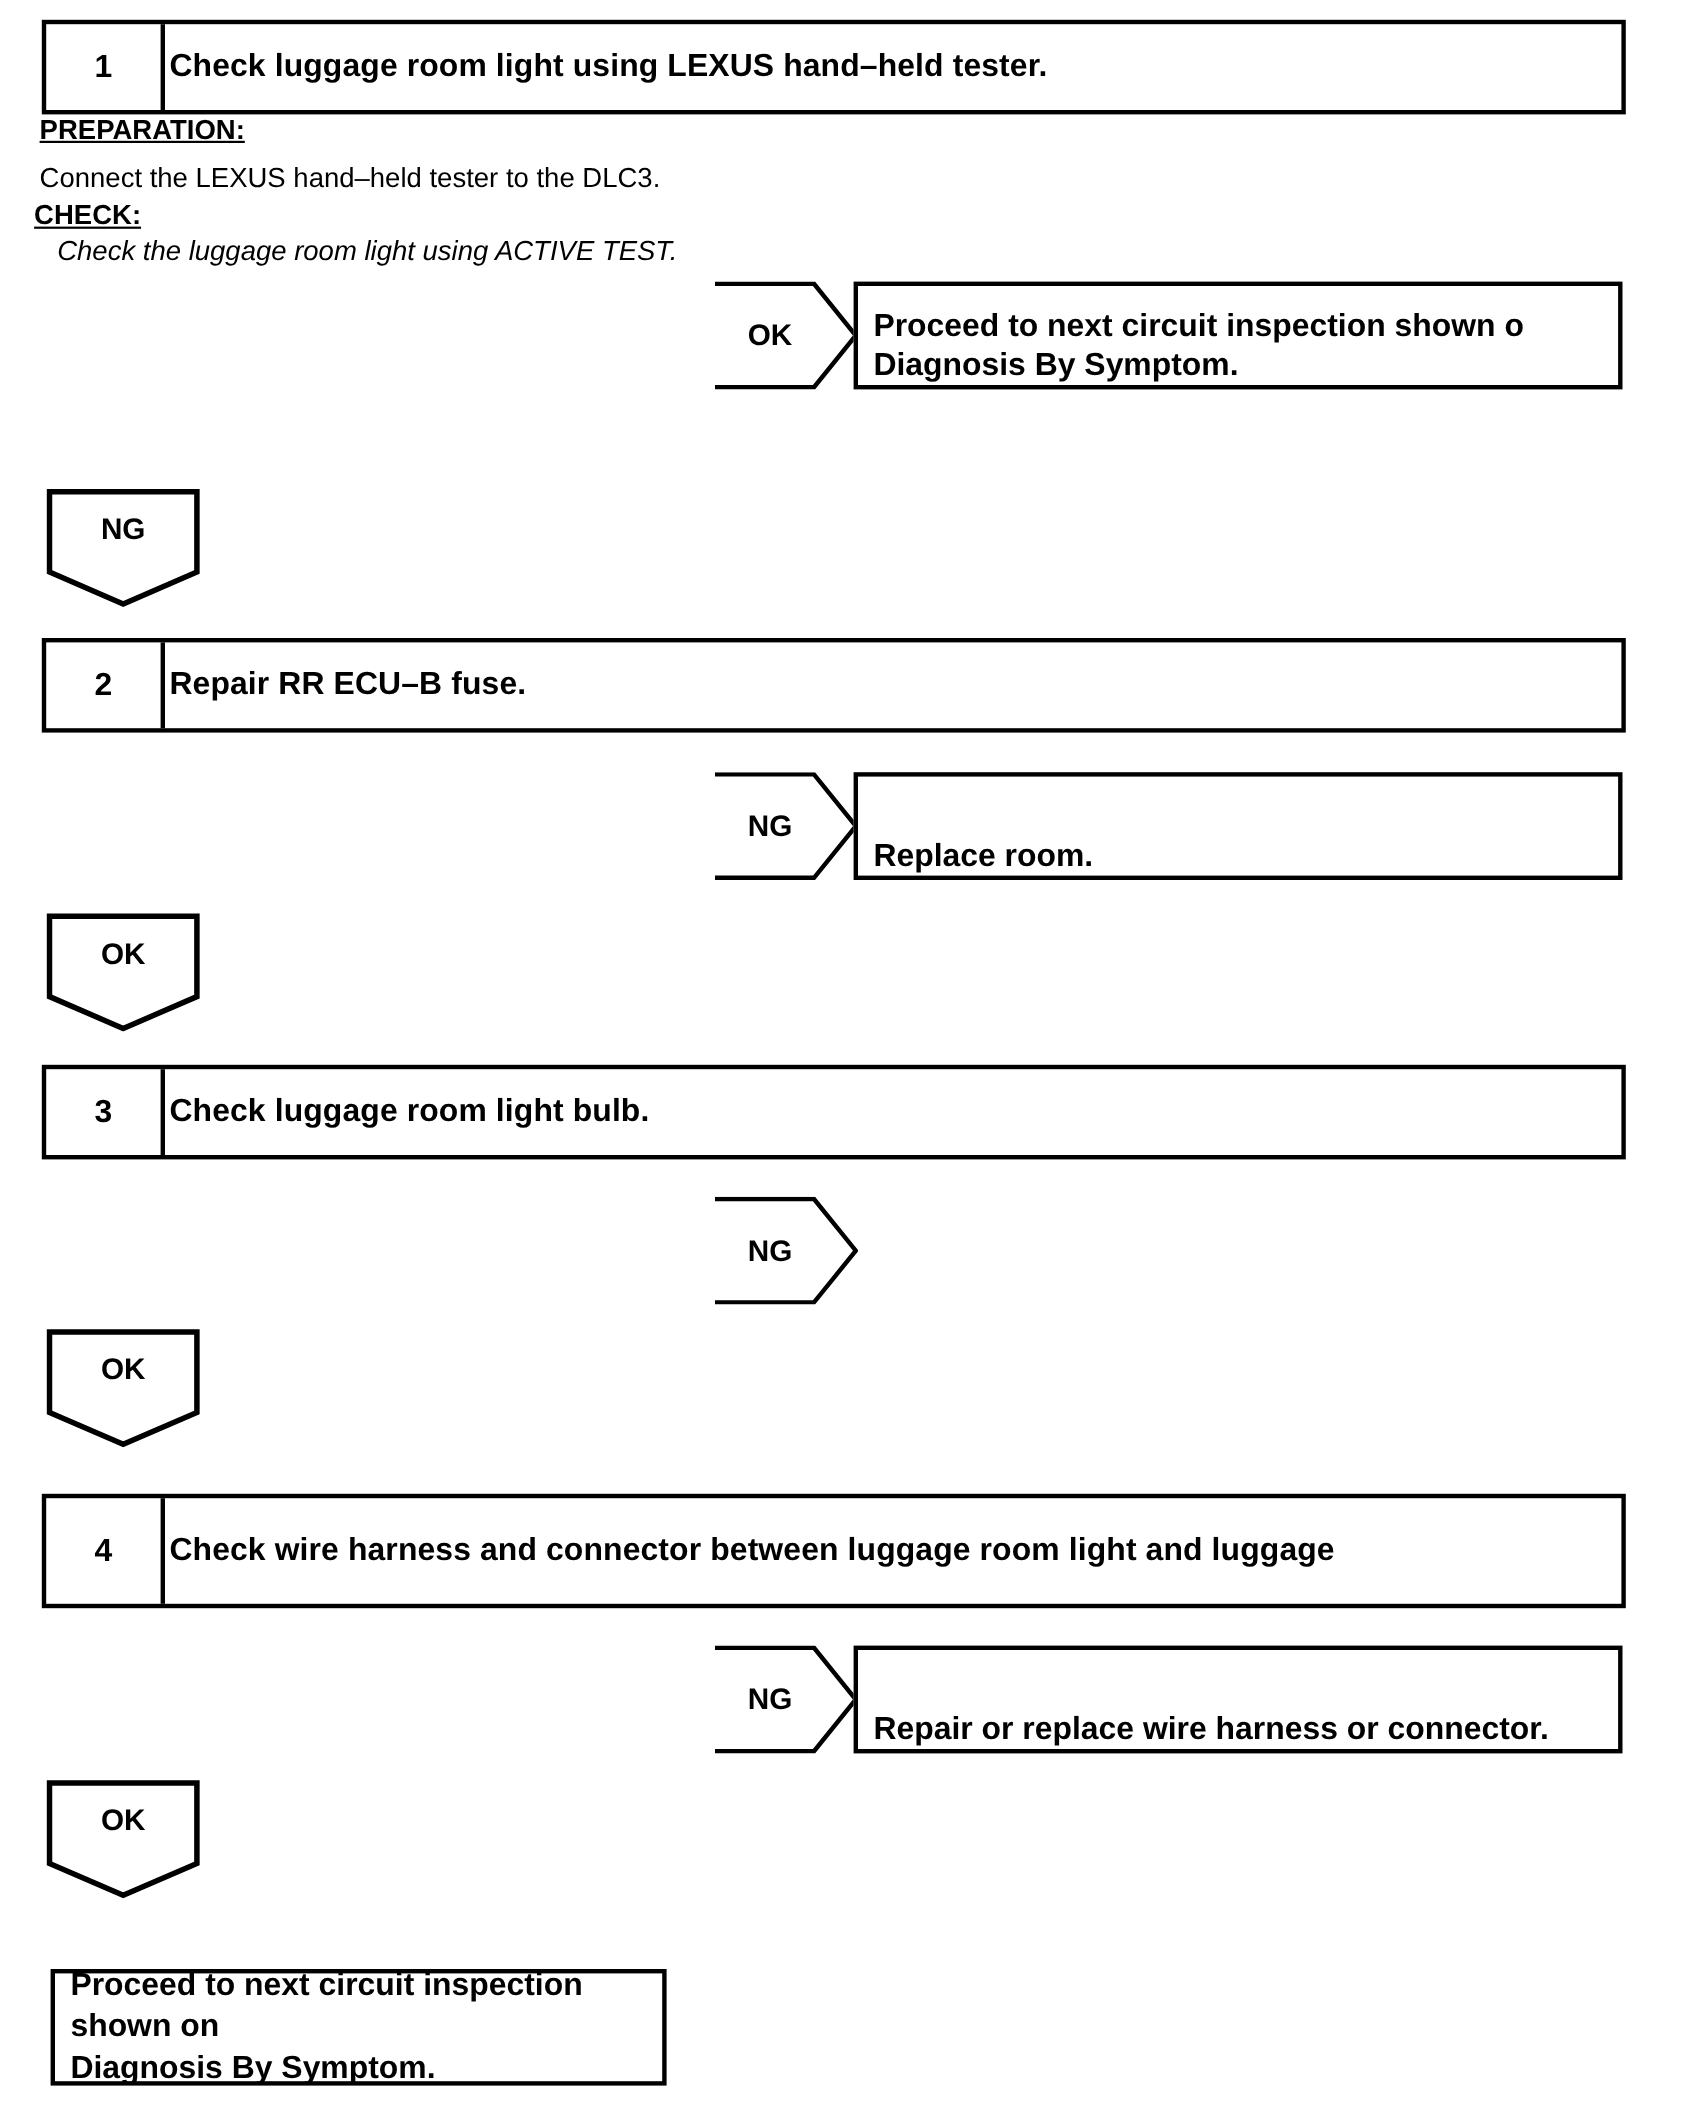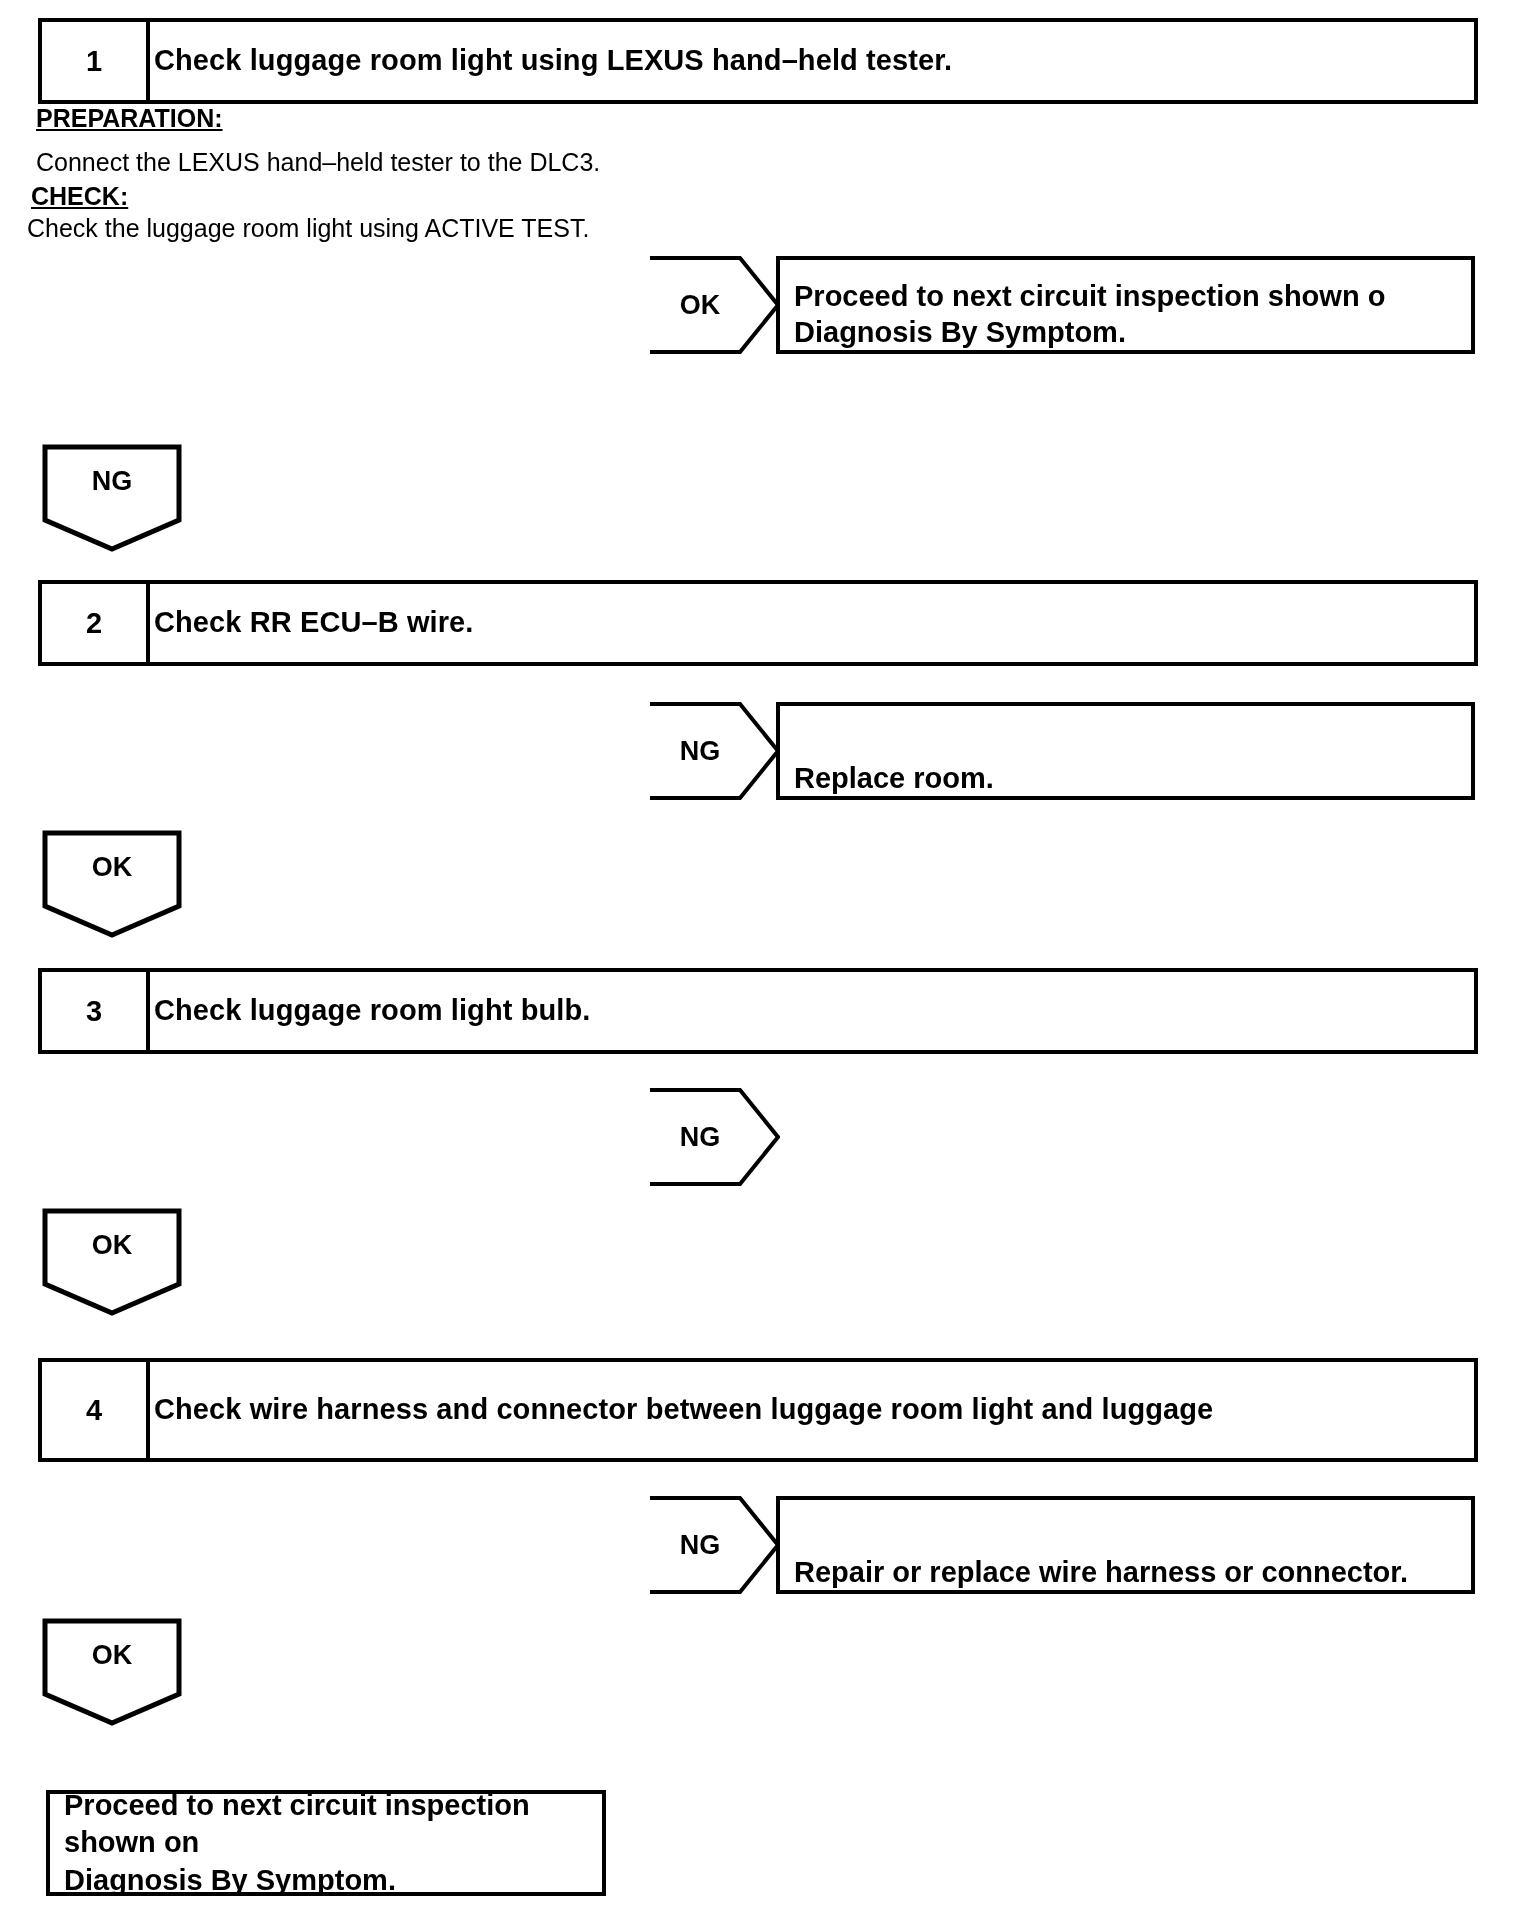--- a/index.html
+++ b/index.html
@@ -102,21 +102,21 @@
 
   <div class="freetext" style="left:36px;top:102px;width:900px;">
     <span class="ft-head">PREPARATION:</span>
   </div>
   <div class="freetext" style="left:36px;top:146px;width:900px;">
     <span class="ft-body">Connect the LEXUS hand–held tester to the DLC3.</span>
   </div>
   <div class="freetext" style="left:31px;top:180px;width:900px;">
     <span class="ft-head">CHECK:</span>
   </div>
-  <div class="freetext" style="left:27px;top:212px;width:900px;">
+  <div class="freetext" style="left:52px;top:212px;width:900px;font-style:italic;">
     <span class="ft-body">Check the luggage room light using ACTIVE TEST.</span>
   </div>
 
   <div class="branch" style="left:648px;top:256px;width:827px;height:98px;">
     <div class="arrow">
       <svg viewBox="0 0 132 98" preserveAspectRatio="none" aria-hidden="true">
         <path d="M2,2 L92,2 L130,49 L92,96 L2,96" fill="#ffffff" stroke="#000000" stroke-width="4" stroke-linejoin="miter"></path>
       </svg>
       <div class="lab">OK</div>
     </div>
@@ -132,21 +132,21 @@
     <svg viewBox="0 0 140 108" preserveAspectRatio="none" aria-hidden="true">
       <path d="M3,3 L137,3 L137,76 L70,105 L3,76 Z" fill="#ffffff" stroke="#000000" stroke-width="5" stroke-linejoin="miter"></path>
     </svg>
     <div class="lab">NG</div>
   </div>
 
   <div class="step-box" style="left:38px;top:580px;width:1440px;height:86px;">
     <div class="step-num">2</div>
     <div class="step-text">
       <span class="lines">
-        <span>Check RR ECU–B wire.</span>
+        <span>Repair RR ECU–B fuse.</span>
       </span>
     </div>
   </div>
 
   <div class="branch" style="left:648px;top:702px;width:827px;height:98px;">
     <div class="arrow">
       <svg viewBox="0 0 132 98" preserveAspectRatio="none" aria-hidden="true">
         <path d="M2,2 L92,2 L130,49 L92,96 L2,96" fill="#ffffff" stroke="#000000" stroke-width="4" stroke-linejoin="miter"></path>
       </svg>
       <div class="lab">NG</div>

